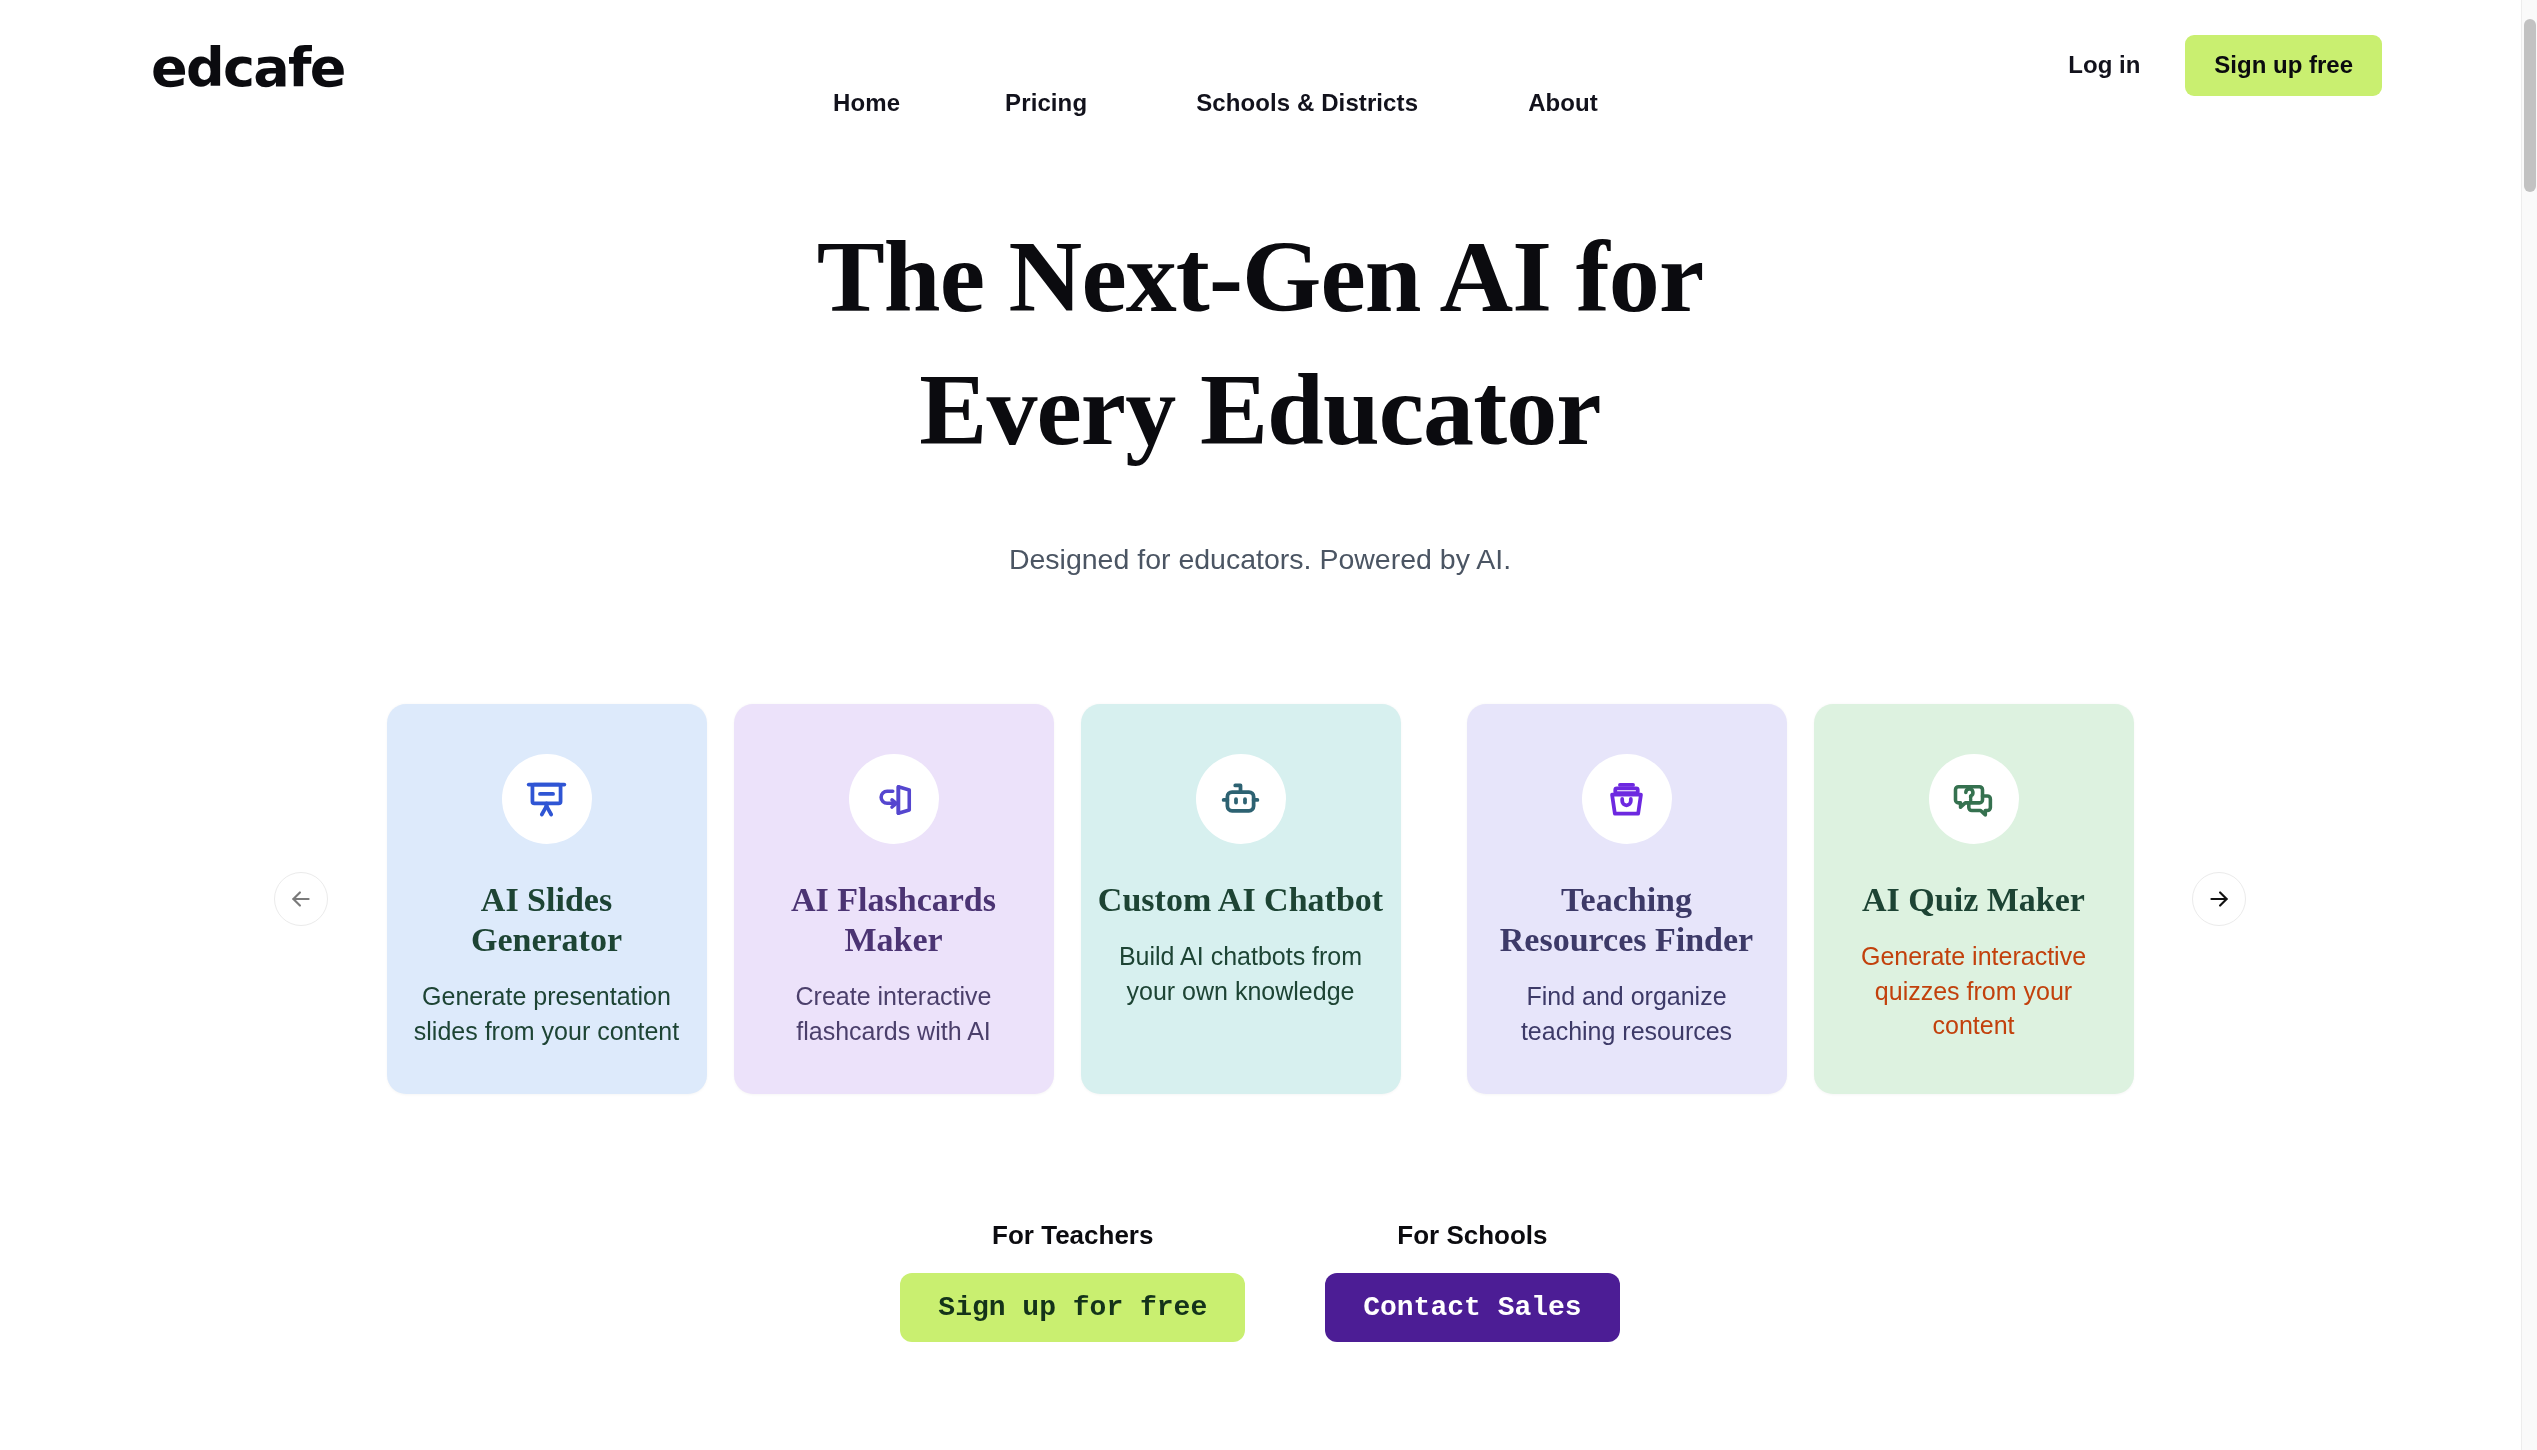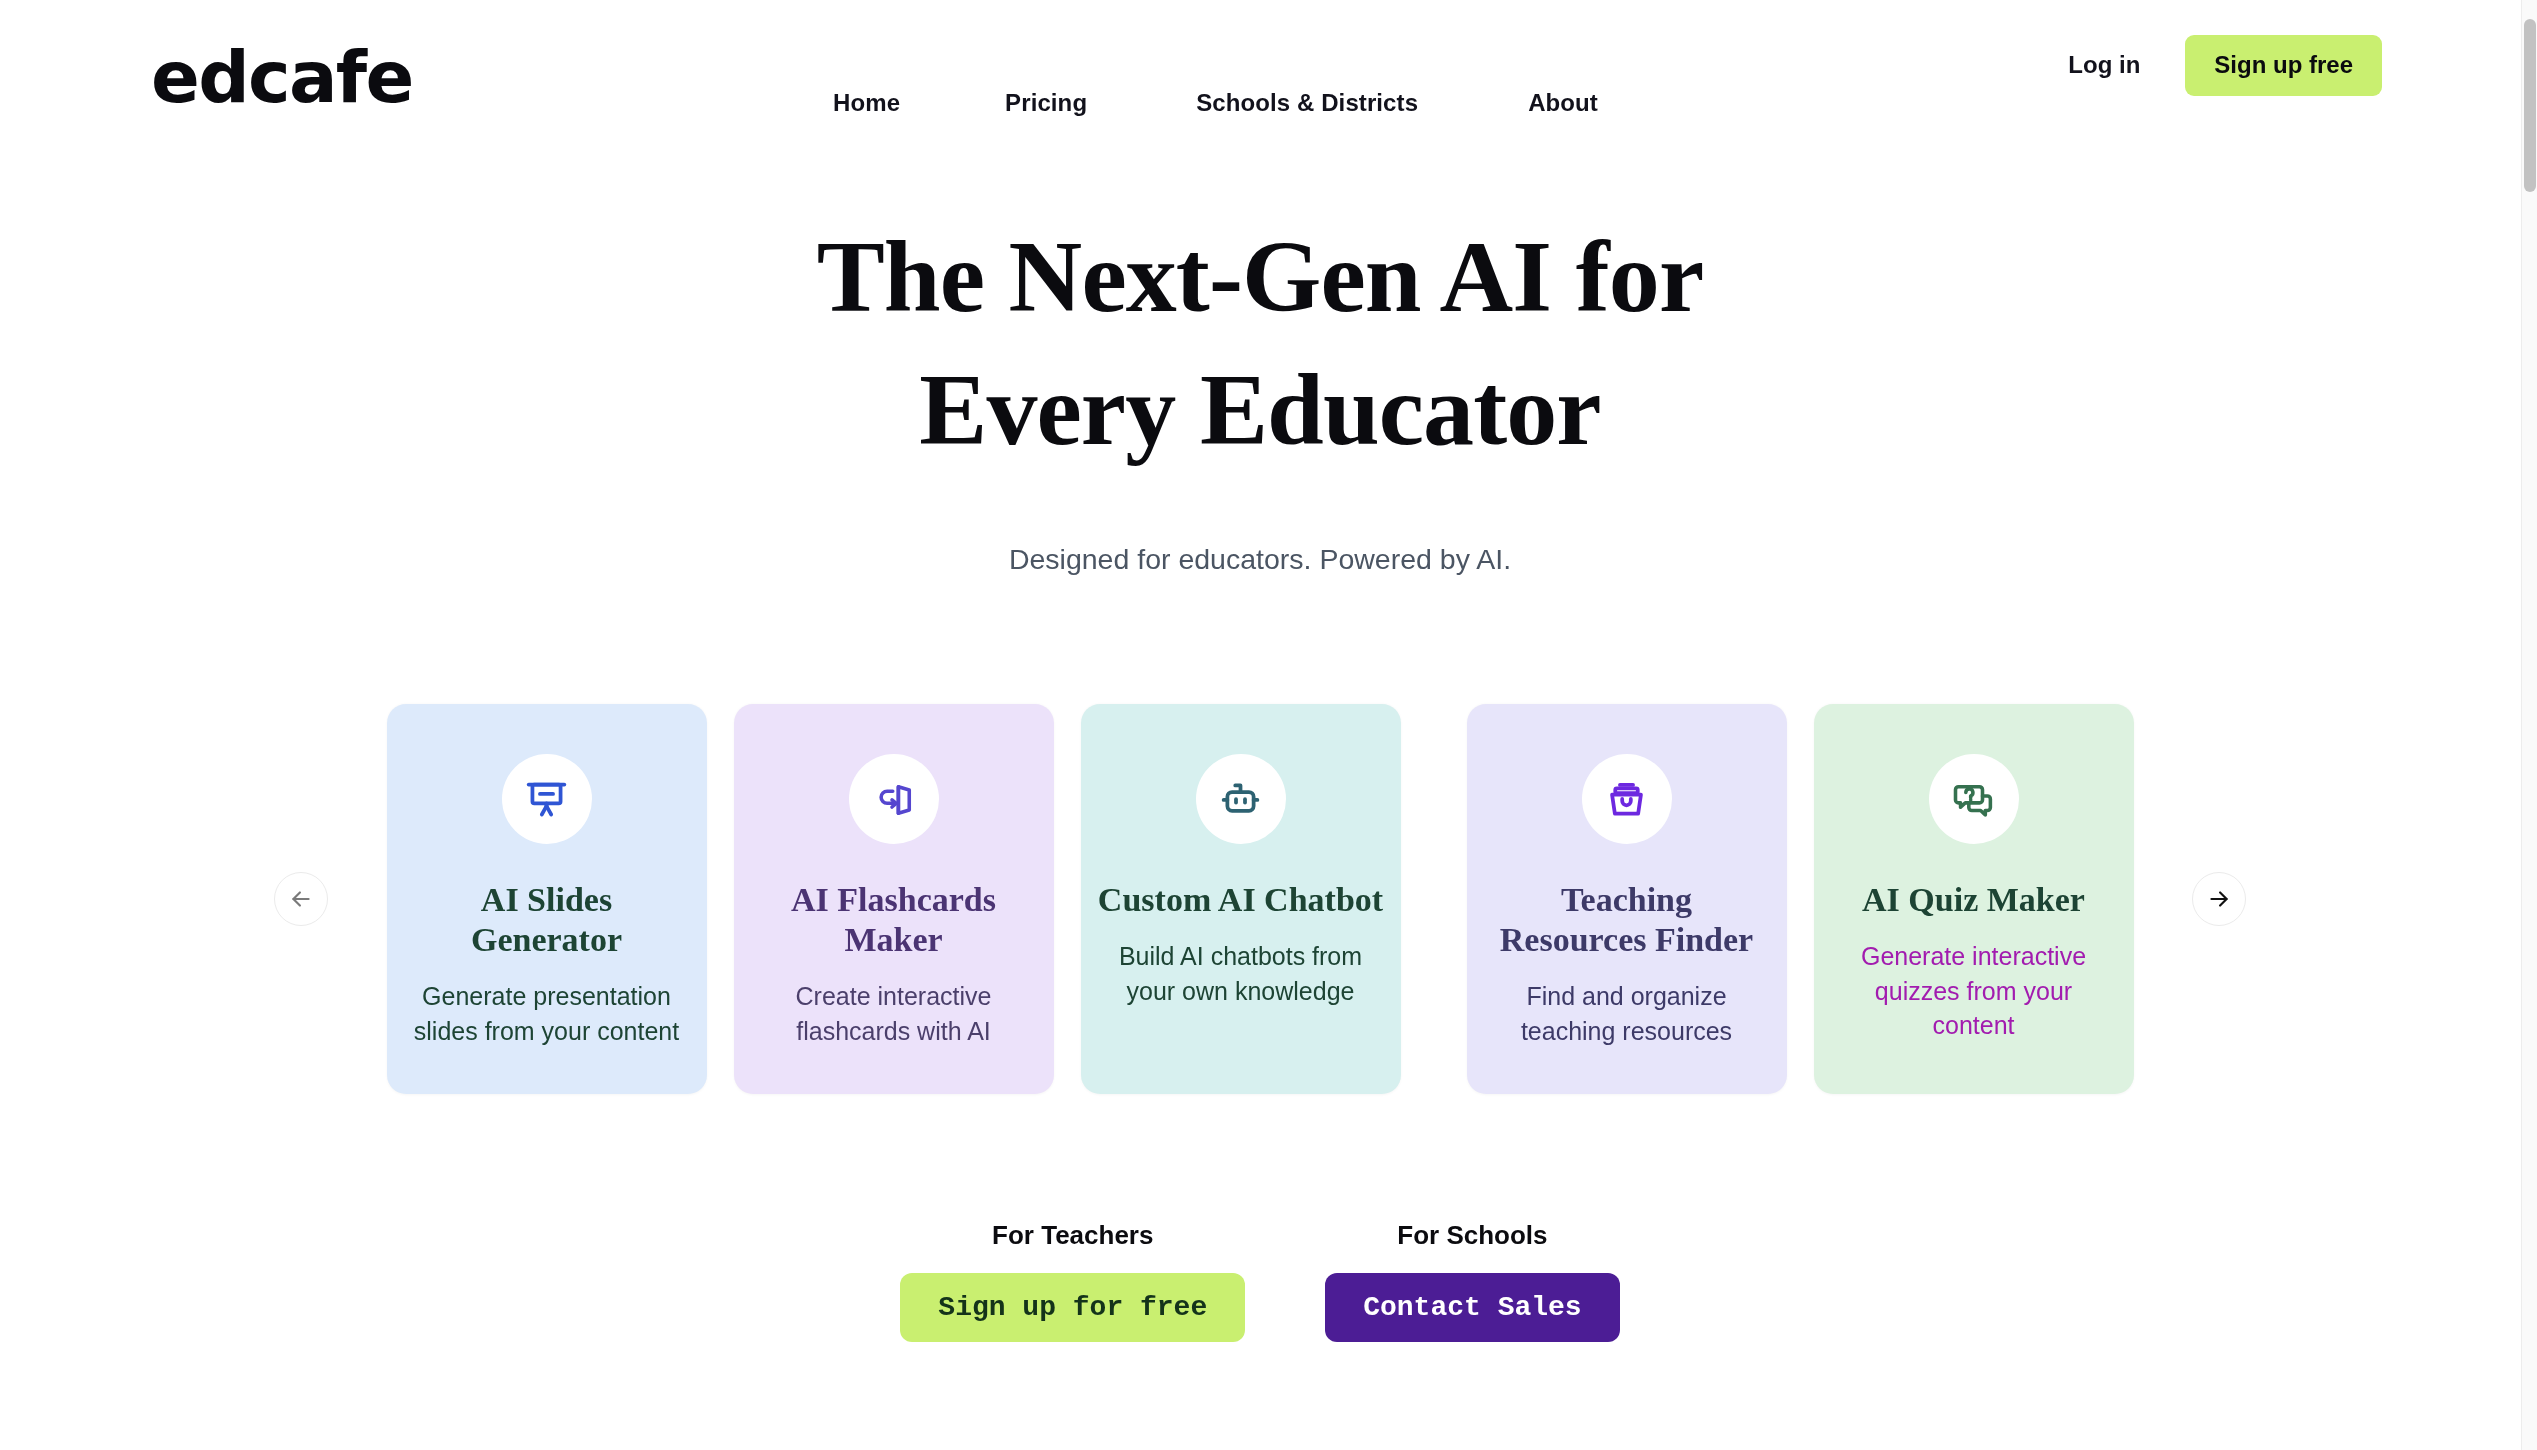--- a/index.html
+++ b/index.html
@@ -25,21 +25,21 @@
     height:151px;
     display:flex;
     align-items:center;
     position:relative;
   }
   .logo {
     position:absolute;
     left:151px;
     top:41px;
     font-family:"DejaVu Sans", sans-serif;
-    font-size:72px;
+    font-size:54px;
     font-weight:700;
     letter-spacing:-1.7px;
     color:#0b0b0f;
     line-height:1;
   }
   .nav {
     position:absolute;
     left:833px;
     top:54px;
     display:flex;
@@ -311,21 +311,21 @@
     <div class="card" id="card4" style="background: rgb(221, 242, 224);">
       <div class="card-icon-wrap">
         <svg width="45" height="45" viewBox="0 0 24 24" fill="none" stroke="#35714f" stroke-width="1.9" stroke-linecap="round" stroke-linejoin="round">
           <path d="M4 5.2 h11.2 a1.6 1.6 0 0 1 1.6 1.6 v5.4 a1.6 1.6 0 0 1 -1.6 1.6 h-7.6 l-2.5 2.3 v-2.3 h-1.1 a1.6 1.6 0 0 1 -1.6 -1.6 v-5.4 a1.6 1.6 0 0 1 1.6 -1.6 z"></path>
           <path d="M16.8 10.1 h2.6 a1.6 1.6 0 0 1 1.6 1.6 v4.6 a1.6 1.6 0 0 1 -1.6 1.6 h-1.1 v2.3 l-2.5 -2.3 h-4.7 a1.6 1.6 0 0 1 -1.6 -1.6 v-2.5"></path>
           <path d="M7.9 8.3 a1.9 1.9 0 1 1 2.6 1.8 v1"></path>
           <line x1="10.5" y1="12.1" x2="10.5" y2="12.2"></line>
         </svg>
       </div>
       <div class="card-title" style="color: rgb(29, 68, 52);">AI Quiz Maker</div>
-      <div class="card-desc" style="color: #a21caf;">Generate interactive quizzes from your content</div>
+      <div class="card-desc" style="color: #c2410c;">Generate interactive quizzes from your content</div>
     </div>
 
     <button class="arrow-btn arrow-right">
       <svg width="26" height="26" viewBox="0 0 24 24" fill="none" stroke="#111111" stroke-width="2" stroke-linecap="round" stroke-linejoin="round">
         <line x1="5" y1="12" x2="19" y2="12"></line>
         <polyline points="13 6 19 12 13 18"></polyline>
       </svg>
     </button>
   </section>
 

